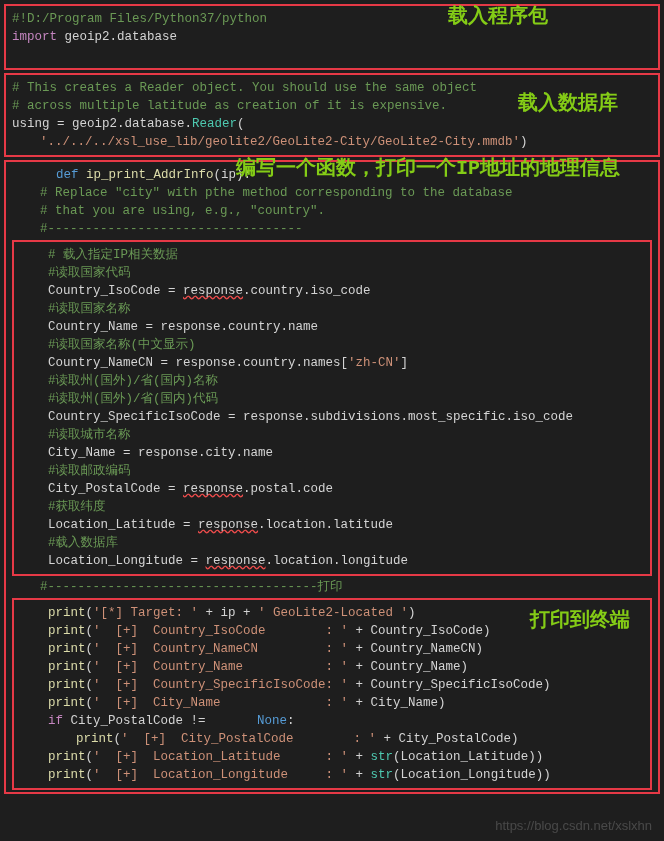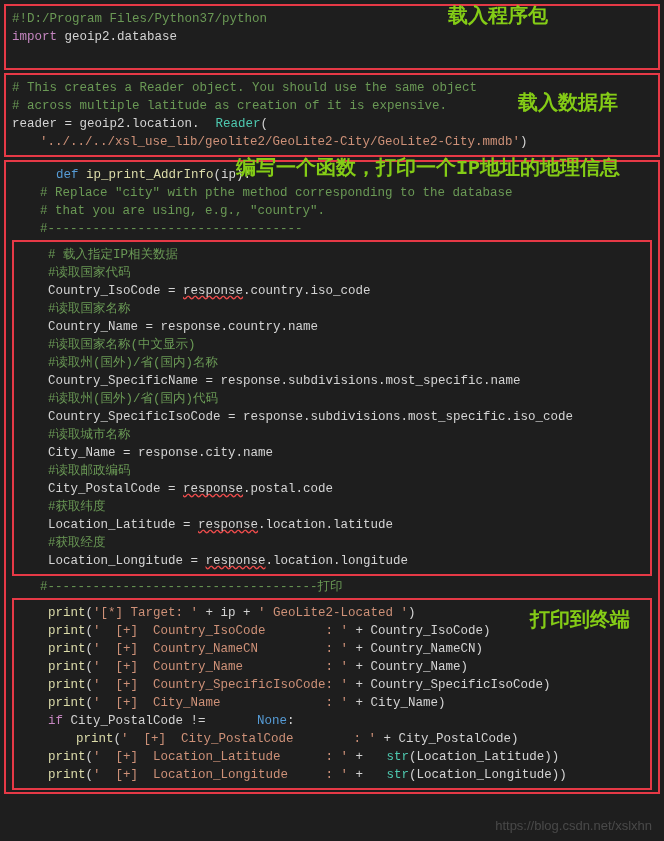--- a/index.html
+++ b/index.html
@@ -19,21 +19,21 @@
       border: 2px solid #e63946;
       padding: 4px 6px;
       margin-bottom: 3px;
       position: relative;
     }
     .line { white-space: pre; }
     .comment { color: #6a9955; }
     .keyword { color: #c586c0; }
     .string { color: #ce9178; }
     .func { color: #dcdcaa; }
-    .class { color: #4ec9b0; margin-left: 16px; }
+    .class { color: #4ec9b0; }
     .const { color: #569cd6; margin-left: 44px; }
     .annotation {
       position: absolute;
       color: #84cc16;
       font-size: 20px;
       font-family: Liberation Mono, monospace;
       font-weight: bold;
       pointer-events: none;
     }
     .underline-wavy {
@@ -59,49 +59,49 @@
   <div class="annotation" style="top:2px; right:110px;">载入程序包</div>
   <div class="line"><span class="comment">#!D:/Program Files/Python37/python</span></div>
   <div class="line"><span class="keyword">import</span><span> geoip2.database</span></div>
   <div class="line">&nbsp;</div>
 </div>
 
 <div class="code-block">
   <div class="annotation" style="top:20px; right:40px;">载入数据库</div>
   <div class="line"><span class="comment"># This creates a Reader object. You should use the same object</span></div>
   <div class="line"><span class="comment"># across multiple latitude as creation of it is expensive.</span></div>
-  <div class="line"><span>reader = geoip2.location.</span><span class="class">Reader</span><span>(</span></div>
+  <div class="line"><span>using = geoip2.database.</span><span class="class">Reader</span><span>(</span></div>
   <div class="line"><span class="indent i1"></span><span class="string">'../../../xsl_use_lib/geolite2/GeoLite2-City/GeoLite2-City.mmdb'</span><span>)</span></div>
 </div>
 
 <div class="code-block" style="padding-bottom:2px;">
   <div class="annotation" style="top:-2px; left:230px;">编写一个函数，打印一个IP地址的地理信息</div>
   <div class="line"><span class="const">def</span><span class="func"> ip_print_AddrInfo</span><span>(ip):</span></div>
   <div class="line"><span class="indent i1"></span><span class="comment"># Replace "city" with pthe method corresponding to the database</span></div>
   <div class="line"><span class="indent i1"></span><span class="comment"># that you are using, e.g., "country".</span></div>
   <div class="line"><span class="indent i1"></span><span class="comment">#----------------------------------</span></div>
 
   <div class="code-block" style="margin: 2px 0;">
     <div class="line"><span class="indent i1"></span><span class="comment"># 载入指定IP相关数据</span></div>
     <div class="line"><span class="indent i1"></span><span class="comment">#读取国家代码</span></div>
     <div class="line"><span class="indent i1"></span><span>Country_IsoCode = </span><span class="underline-wavy">response</span><span>.country.iso_code</span></div>
     <div class="line"><span class="indent i1"></span><span class="comment">#读取国家名称</span></div>
     <div class="line"><span class="indent i1"></span><span>Country_Name = response.country.name</span></div>
     <div class="line"><span class="indent i1"></span><span class="comment">#读取国家名称(中文显示)</span></div>
+    <div class="line"><span class="indent i1"></span><span>Country_NameCN = response.country.names[</span><span class="string">'zh-CN'</span><span>]</span></div>
     <div class="line"><span class="indent i1"></span><span class="comment">#读取州(国外)/省(国内)名称</span></div>
-    <div class="line"><span class="indent i1"></span><span>Country_SpecificName = response.subdivisions.most_specific.name</span></div>
     <div class="line"><span class="indent i1"></span><span class="comment">#读取州(国外)/省(国内)代码</span></div>
     <div class="line"><span class="indent i1"></span><span>Country_SpecificIsoCode = response.subdivisions.most_specific.iso_code</span></div>
     <div class="line"><span class="indent i1"></span><span class="comment">#读取城市名称</span></div>
     <div class="line"><span class="indent i1"></span><span>City_Name = response.city.name</span></div>
     <div class="line"><span class="indent i1"></span><span class="comment">#读取邮政编码</span></div>
     <div class="line"><span class="indent i1"></span><span>City_PostalCode = </span><span class="underline-wavy">response</span><span>.postal.code</span></div>
     <div class="line"><span class="indent i1"></span><span class="comment">#获取纬度</span></div>
     <div class="line"><span class="indent i1"></span><span>Location_Latitude = </span><span class="underline-wavy">response</span><span>.location.latitude</span></div>
-    <div class="line"><span class="indent i1"></span><span class="comment">#获取经度</span></div>
+    <div class="line"><span class="indent i1"></span><span class="comment">#载入数据库</span></div>
     <div class="line"><span class="indent i1"></span><span>Location_Longitude = </span><span class="underline-wavy">response</span><span>.location.longitude</span></div>
   </div>
 
   <div class="line"><span class="indent i1"></span><span class="comment">#------------------------------------打印</span></div>
 
   <div class="code-block" style="margin: 2px 0 0 0;">
     <div class="annotation" style="top:12px; right:20px;">打印到终端</div>
     <div class="line"><span class="indent i1"></span><span class="func">print</span><span>(</span><span class="string">'[*] Target: '</span><span> + ip + </span><span class="string">' GeoLite2-Located '</span><span>)</span></div>
     <div class="line"><span class="indent i1"></span><span class="func">print</span><span>(</span><span class="string">'  [+]  Country_IsoCode        : '</span><span> + Country_IsoCode)</span></div>
     <div class="line"><span class="indent i1"></span><span class="func">print</span><span>(</span><span class="string">'  [+]  Country_NameCN         : '</span><span> + Country_NameCN)</span></div>

